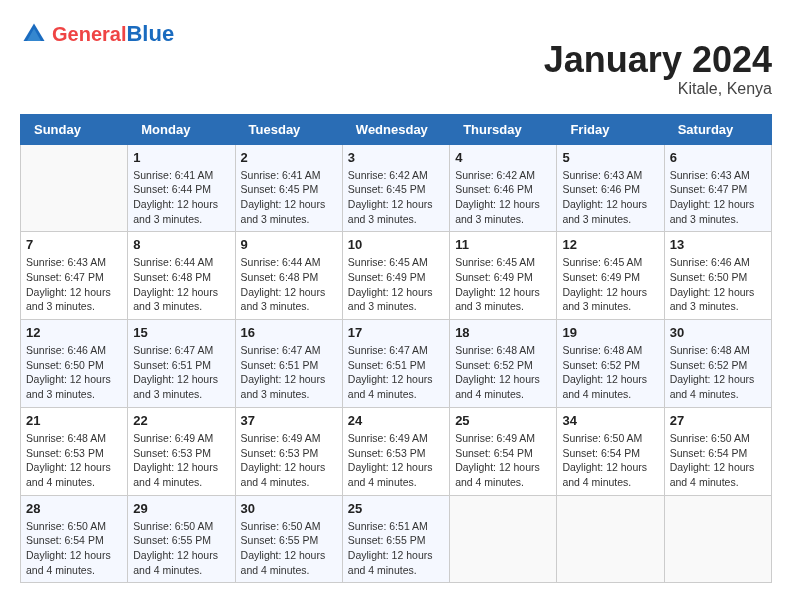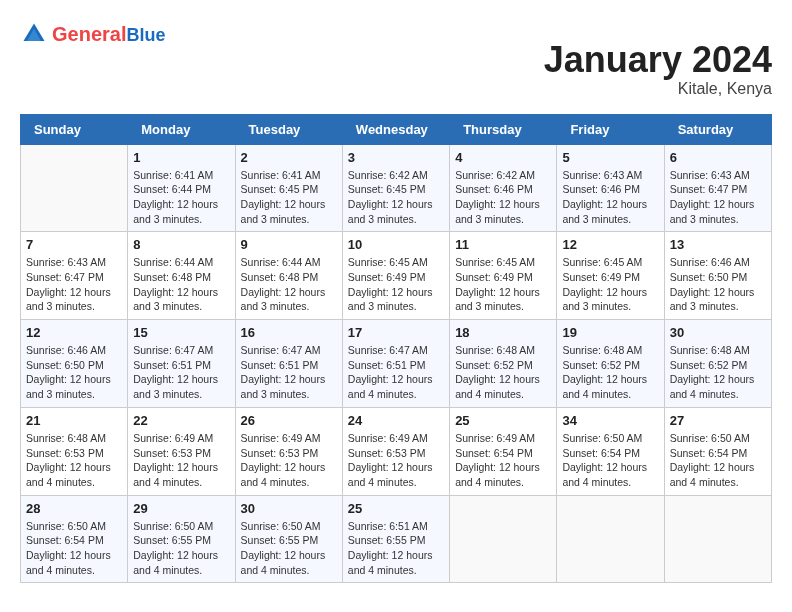--- a/index.html
+++ b/index.html
@@ -21,21 +21,21 @@
       align-items: center;
       gap: 4px;
     }
     .logo-text-general {
       font-size: 20px;
       font-weight: bold;
       color: #ef4444;
       line-height: 1;
     }
     .logo-text-blue {
-      font-size: 18px;
+      font-size: 22px;
       font-weight: bold;
       color: #1a6bbf;
       line-height: 1;
       margin-top: 32px;
     }
     .logo-icon {
       width: 28px;
       height: 28px;
     }
     .title-block {
@@ -219,21 +219,21 @@
       <tr>
         <td>
           <span class="day-number">21</span>
           <div class="day-info">Sunrise: 6:48 AM<br>Sunset: 6:53 PM<br>Daylight: 12 hours and 4 minutes.</div>
         </td>
         <td>
           <span class="day-number">22</span>
           <div class="day-info">Sunrise: 6:49 AM<br>Sunset: 6:53 PM<br>Daylight: 12 hours and 4 minutes.</div>
         </td>
         <td>
-          <span class="day-number">26</span>
+          <span class="day-number">37</span>
           <div class="day-info">Sunrise: 6:49 AM<br>Sunset: 6:53 PM<br>Daylight: 12 hours and 4 minutes.</div>
         </td>
         <td>
           <span class="day-number">24</span>
           <div class="day-info">Sunrise: 6:49 AM<br>Sunset: 6:53 PM<br>Daylight: 12 hours and 4 minutes.</div>
         </td>
         <td>
           <span class="day-number">25</span>
           <div class="day-info">Sunrise: 6:49 AM<br>Sunset: 6:54 PM<br>Daylight: 12 hours and 4 minutes.</div>
         </td>

